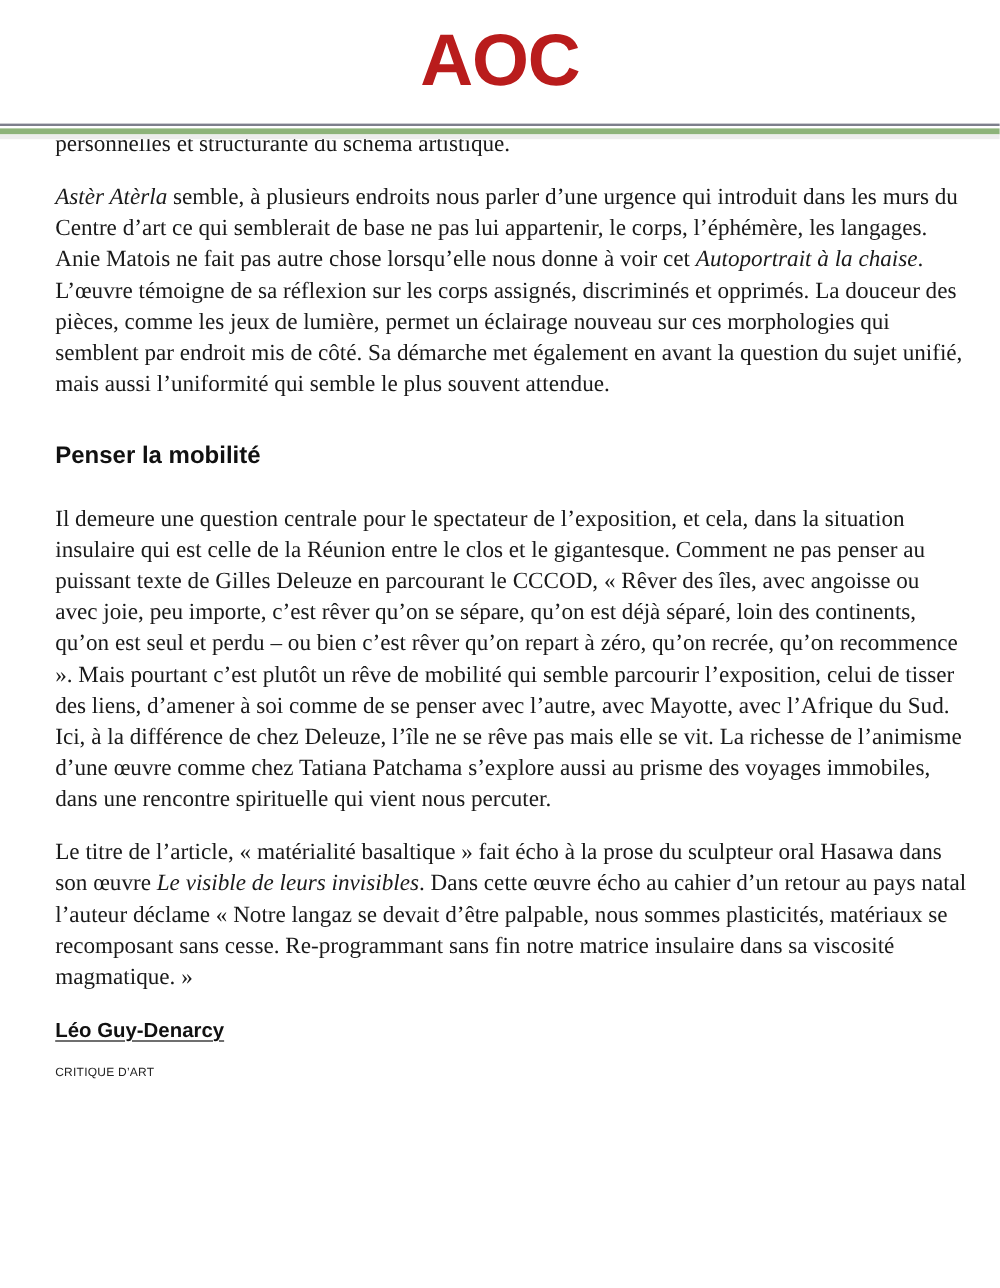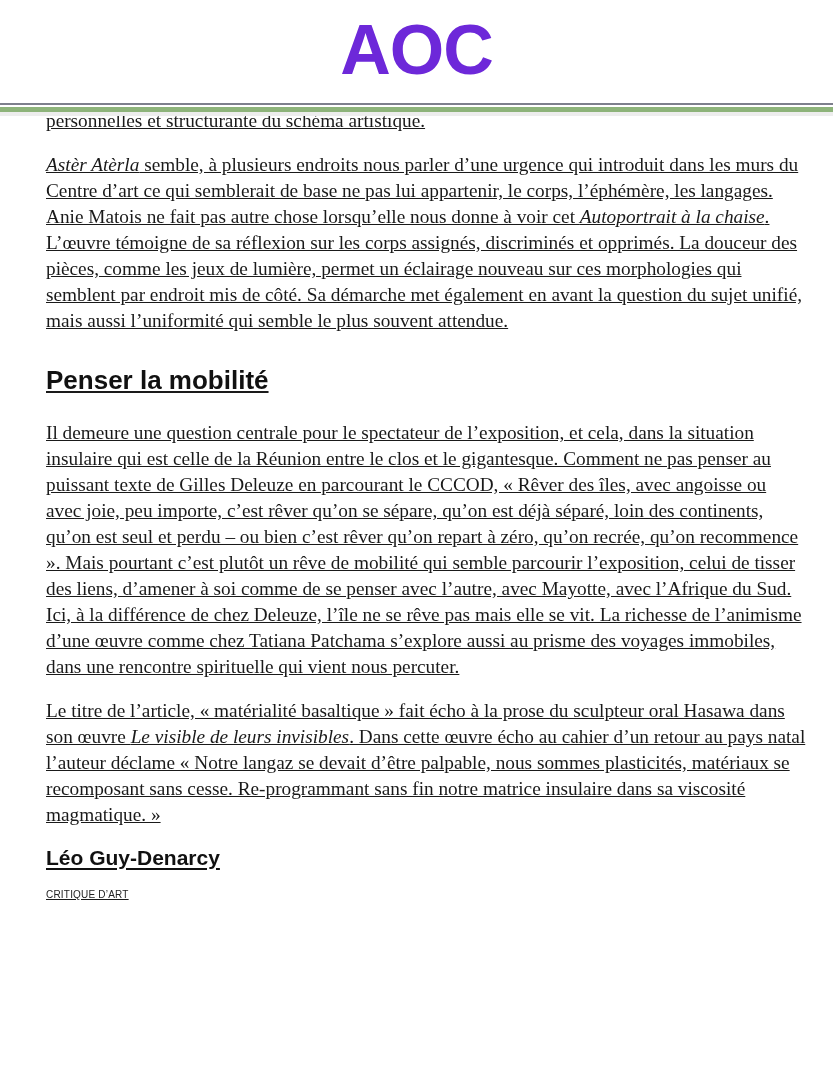--- a/index.html
+++ b/index.html
@@ -4,41 +4,41 @@
 <style>
   html, body { margin: 0; padding: 0; background: #ffffff; }
   body { width: 833px; height: 1073px; overflow: hidden; position: relative; color: #1a1a1a; }
   .header {
     position: absolute; top: 0; left: 0; width: 833px; height: 103px;
     background: #ffffff; z-index: 2;
   }
   .logo {
     position: absolute; left: 0; right: 0; top: 6px; text-align: center;
     font-family: "Liberation Sans", sans-serif; font-weight: bold;
-    font-size: 70px; letter-spacing: -1px; color: #6d28d9; line-height: 88px;
+    font-size: 61px; letter-spacing: -1px; color: #b91c1c; line-height: 88px;
   }
   .sep-gray { position: absolute; top: 103px; left: 0; width: 833px; height: 2px; background: #7d7f8c; z-index: 2; }
   .sep-white { position: absolute; top: 105px; left: 0; width: 833px; height: 2px; background: #ffffff; z-index: 2; }
   .sep-green { position: absolute; top: 107px; left: 0; width: 833px; height: 5px; background: #8db37a; z-index: 2; }
   .sep-light { position: absolute; top: 112px; left: 0; width: 833px; height: 4px; background: #ededed; z-index: 2; }
 
   .article {
     position: absolute; left: 46px; top: 108px; width: 760px;
-    font-family: "Liberation Serif", serif; font-size: 19.3px; line-height: 26px; color: #1a1a1a; text-decoration: underline;
+    font-family: "Liberation Serif", serif; font-size: 19.3px; line-height: 26px; color: #1a1a1a;
   }
   .article p { margin: 0 0 18px 0; }
   .article p.cut { margin-bottom: 18px; }
   .article em { font-style: italic; }
   .article h2 {
-    font-family: "Liberation Sans", sans-serif; font-weight: bold; font-size: 26px;
+    font-family: "Liberation Sans", sans-serif; font-weight: bold; font-size: 20px;
     line-height: 32px; margin: 30px 0 24px 0; color: #111;
   }
   .article .info { font-weight: bold; margin-bottom: 28px; }
   .author {
-    font-family: "Liberation Sans", sans-serif; font-weight: bold; font-size: 21px;
+    font-family: "Liberation Sans", sans-serif; font-weight: bold; font-size: 17px;
     color: #111; text-decoration: underline; text-underline-offset: 3px; display: inline-block;
     line-height: 22px;
     text-align: center;
   }
   .role {
     font-family: "Liberation Sans", sans-serif; font-size: 10px; color: #222;
     margin-top: 10px; letter-spacing: 0.2px;
   }
 </style>
 </head>

